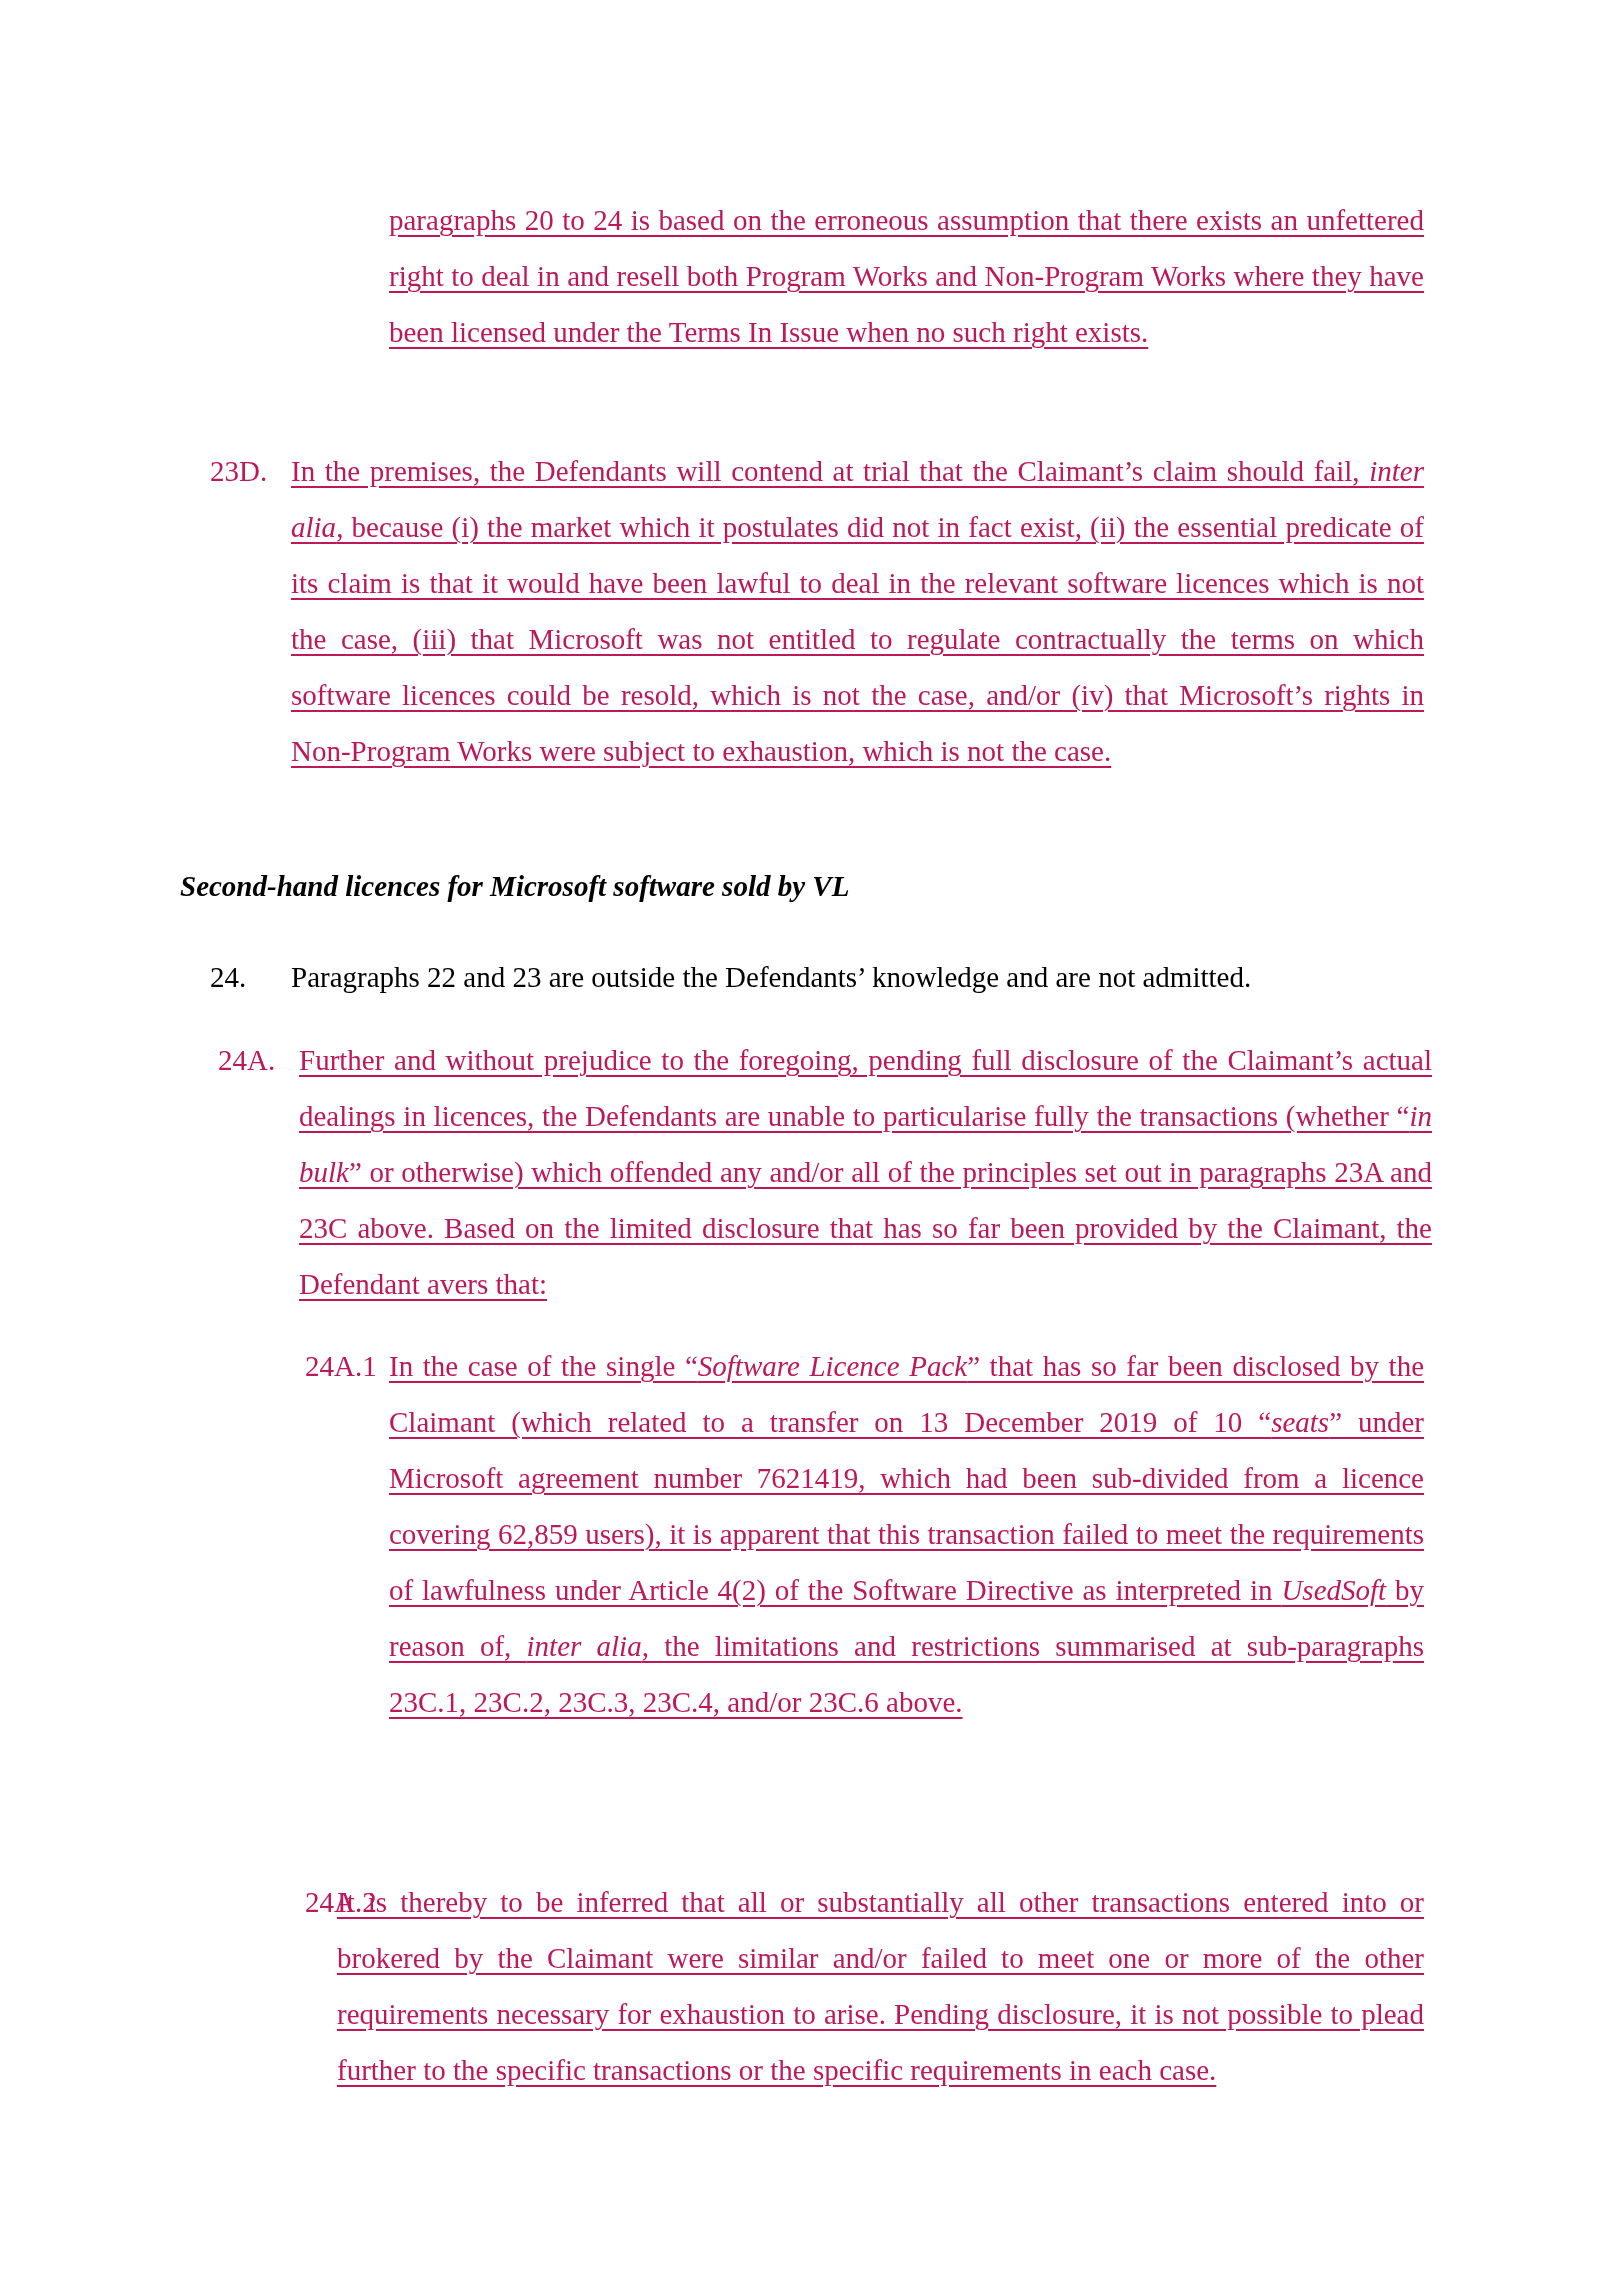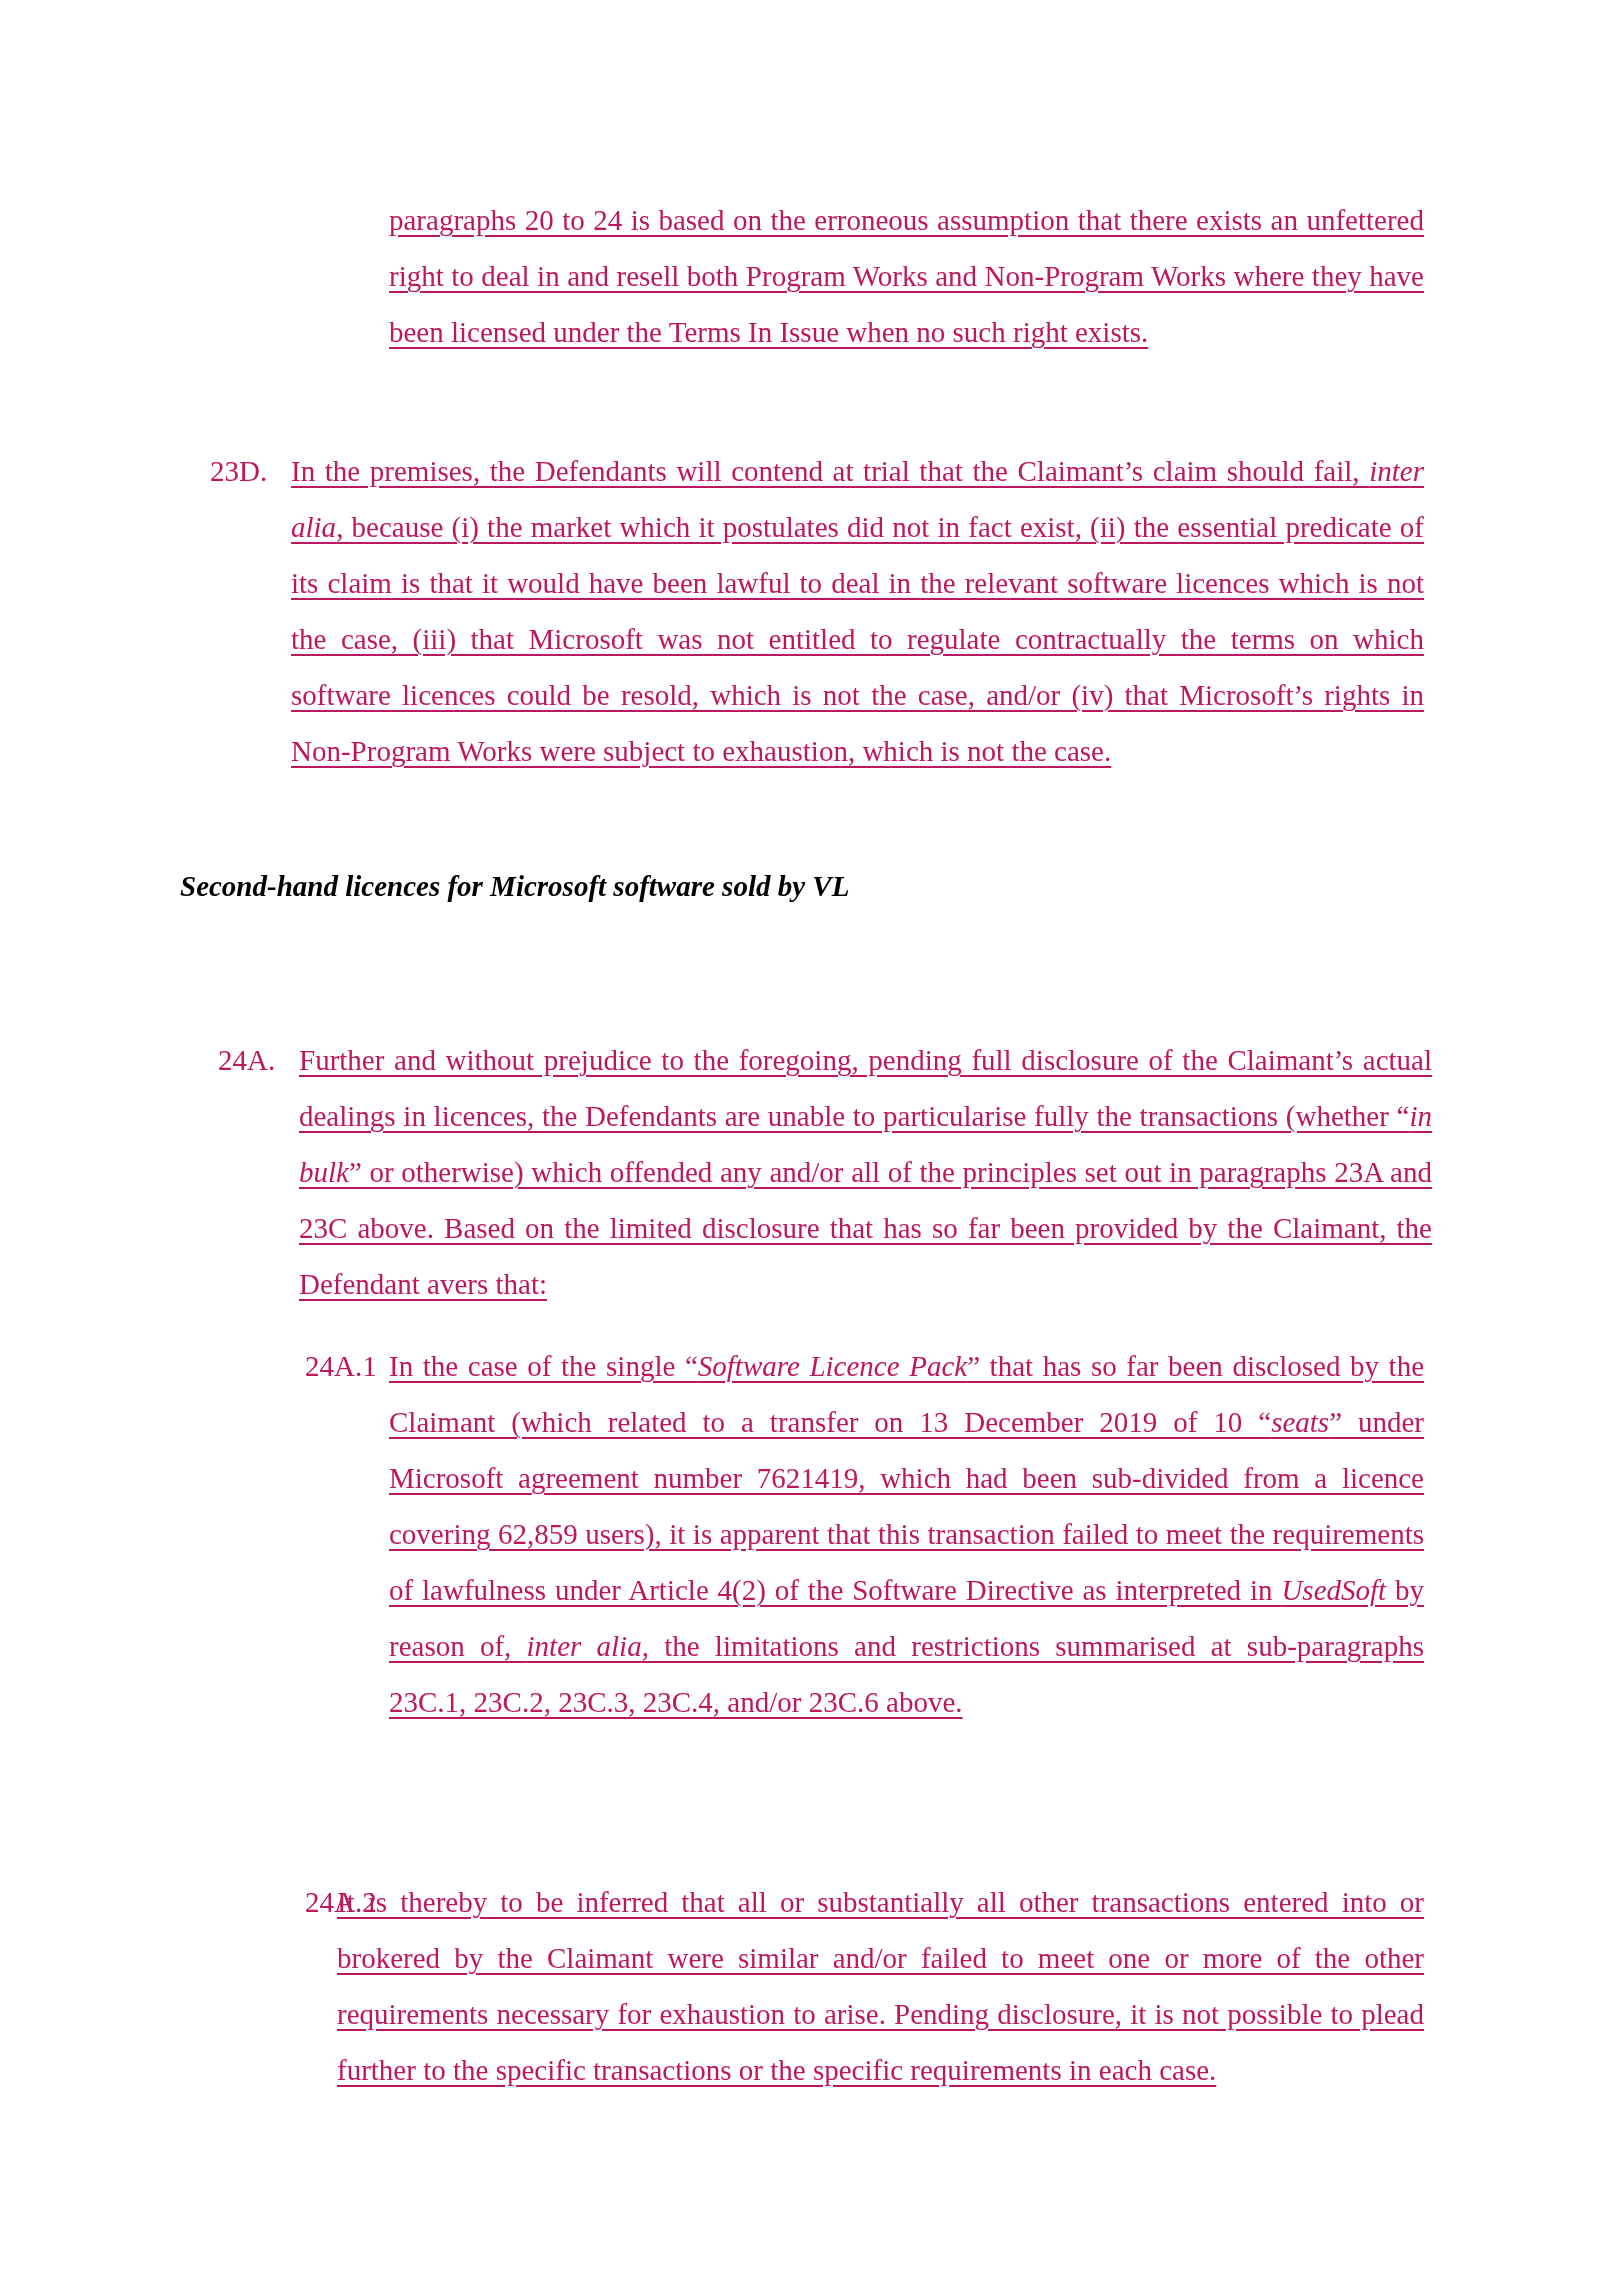--- a/index.html
+++ b/index.html
@@ -23,20 +23,24 @@
     <span>paragraphs 20 to 24 is based on the erroneous assumption that there exists an unfettered right to deal in and resell both Program Works and Non-Program Works where they have been licensed under the Terms In Issue when no such right exists.</span>
   </div>
 
   <div class="para amend" style="left:196px; top:443px; width:1228px;">
     <span class="num">23D.</span>
     <div style="margin-left:95px;"><span>In the premises, the Defendants will contend at trial that the Claimant’s claim should fail, </span><em>inter alia</em><span>, because (i) the market which it postulates did not in fact exist, (ii) the essential predicate of its claim is that it would have been lawful to deal in the relevant software licences which is not the case, (iii) that Microsoft was not entitled to regulate contractually the terms on which software licences could be resold, which is not the case, and/or (iv) that Microsoft’s rights in Non-Program Works were subject to exhaustion, which is not the case.</span></div>
   </div>
 
   <div class="heading">Second-hand licences for Microsoft software sold by VL</div>
 
+  <div class="para plain" style="left:196px; top:949px; width:1228px;">
+    <span class="num">24.</span>
+    <div style="margin-left:95px;">Paragraphs 22 and 23 are outside the Defendants’ knowledge and are not admitted.</div>
+  </div>
 
   <div class="para amend" style="left:204px; top:1032px; width:1228px;">
     <span class="num">24A.</span>
     <div style="margin-left:95px;"><span>Further and without prejudice to the foregoing, pending full disclosure of the Claimant’s actual dealings in licences, the Defendants are unable to particularise fully the transactions (whether “</span><em>in bulk</em><span>” or otherwise) which offended any and/or all of the principles set out in paragraphs 23A and 23C above. Based on the limited disclosure that has so far been provided by the Claimant, the Defendant avers that:</span></div>
   </div>
 
   <div class="para amend" style="left:291px; top:1338px; width:1133px;">
     <span class="num">24A.1</span>
     <div style="margin-left:98px;"><span>In the case of the single “</span><em>Software Licence Pack</em><span>” that has so far been disclosed by the Claimant (which related to a transfer on 13 December 2019 of 10 “</span><em>seats</em><span>” under Microsoft agreement number 7621419, which had been sub-divided from a licence covering 62,859 users), it is apparent that this transaction failed to meet the requirements of lawfulness under Article 4(2) of the Software Directive as interpreted in </span><em>UsedSoft</em><span> by reason of, </span><em>inter alia</em><span>, the limitations and restrictions summarised at sub-paragraphs 23C.1, 23C.2, 23C.3, 23C.4, and/or 23C.6 above.</span></div>
   </div>

